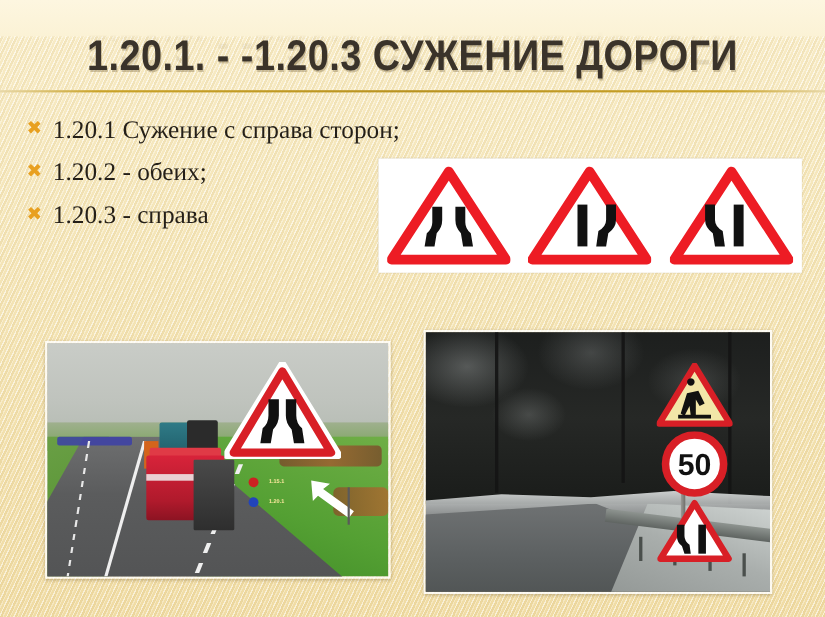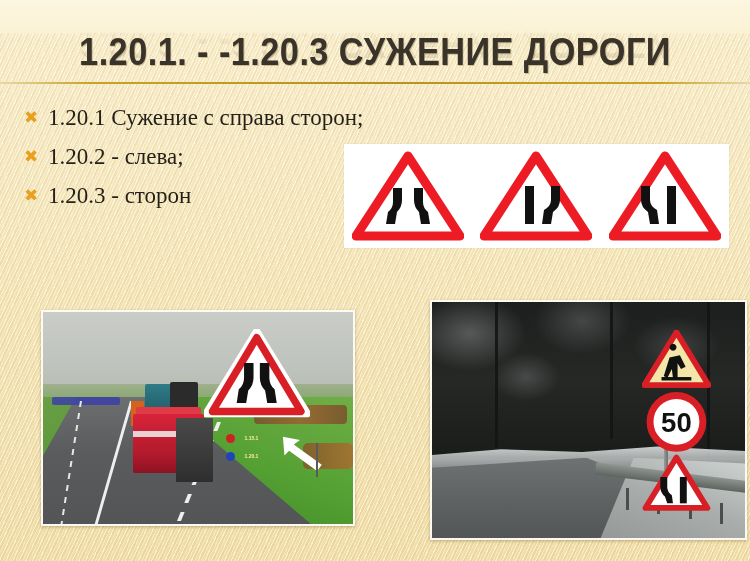--- a/index.html
+++ b/index.html
@@ -100,21 +100,21 @@
   }
   .sign-tri{width:112px;height:92px;display:block;}
 
   
   .photo{
     position:absolute;overflow:hidden;
     border:2px solid rgba(255,255,255,0.8);
     box-shadow:0 1px 3px rgba(90,70,30,0.35);
   }
   .photo-left{left:41px;top:310px;width:310px;height:212px;}
-  .photo-right{left:385px;top:300px;width:313px;height:236px;margin-left:45px;}
+  .photo-right{left:385px;top:300px;width:313px;height:236px;}
 
   
   .scene-l{position:absolute;inset:0;background:#b9bcb8;}
   .sky-l{position:absolute;left:0;top:0;width:100%;height:42%;
     background:linear-gradient(180deg,#c9ccc7 0%,#bfc3bd 60%,#b4bbb2 100%);}
   .grass-far{position:absolute;left:0;top:34%;width:100%;height:12%;
     background:linear-gradient(180deg,#9fb08e,#7aa35c);}
   .grass-r{position:absolute;right:0;top:40%;width:56%;height:60%;
     background:linear-gradient(200deg,#6fae46 0%,#54a033 55%,#3f8a26 100%);}
   .grass-l{position:absolute;left:0;top:40%;width:18%;height:60%;
@@ -201,25 +201,25 @@
   </div>
   <div class="title-rule"></div>
 
   <div class="bullets">
     <div class="bullet">
       <span class="bullet-marker">✖</span>
       <span class="bullet-text">1.20.1 Сужение с справа сторон;</span>
     </div>
     <div class="bullet">
       <span class="bullet-marker">✖</span>
-      <span class="bullet-text">1.20.2  - слева;</span>
+      <span class="bullet-text">1.20.2  - обеих;</span>
     </div>
     <div class="bullet">
       <span class="bullet-marker">✖</span>
-      <span class="bullet-text">1.20.3  - сторон</span>
+      <span class="bullet-text">1.20.3  - справа</span>
     </div>
   </div>
 
   <div class="signs-strip">
     <svg class="sign-tri" viewBox="0 0 112 92">
       <polygon points="56,6 108,86 4,86" fill="#fff" stroke="#ed1c24" stroke-width="9" stroke-linejoin="round"></polygon>
       <path d="M41 38 L41 52 Q41 58 36 62 L34 74 L43 74 L45 62 Q50 57 50 50 L50 38 Z" fill="#111"></path>
       <path d="M71 38 L71 52 Q71 58 76 62 L78 74 L69 74 L67 62 Q62 57 62 50 L62 38 Z" fill="#111"></path>
     </svg>
     <svg class="sign-tri" viewBox="0 0 112 92">

